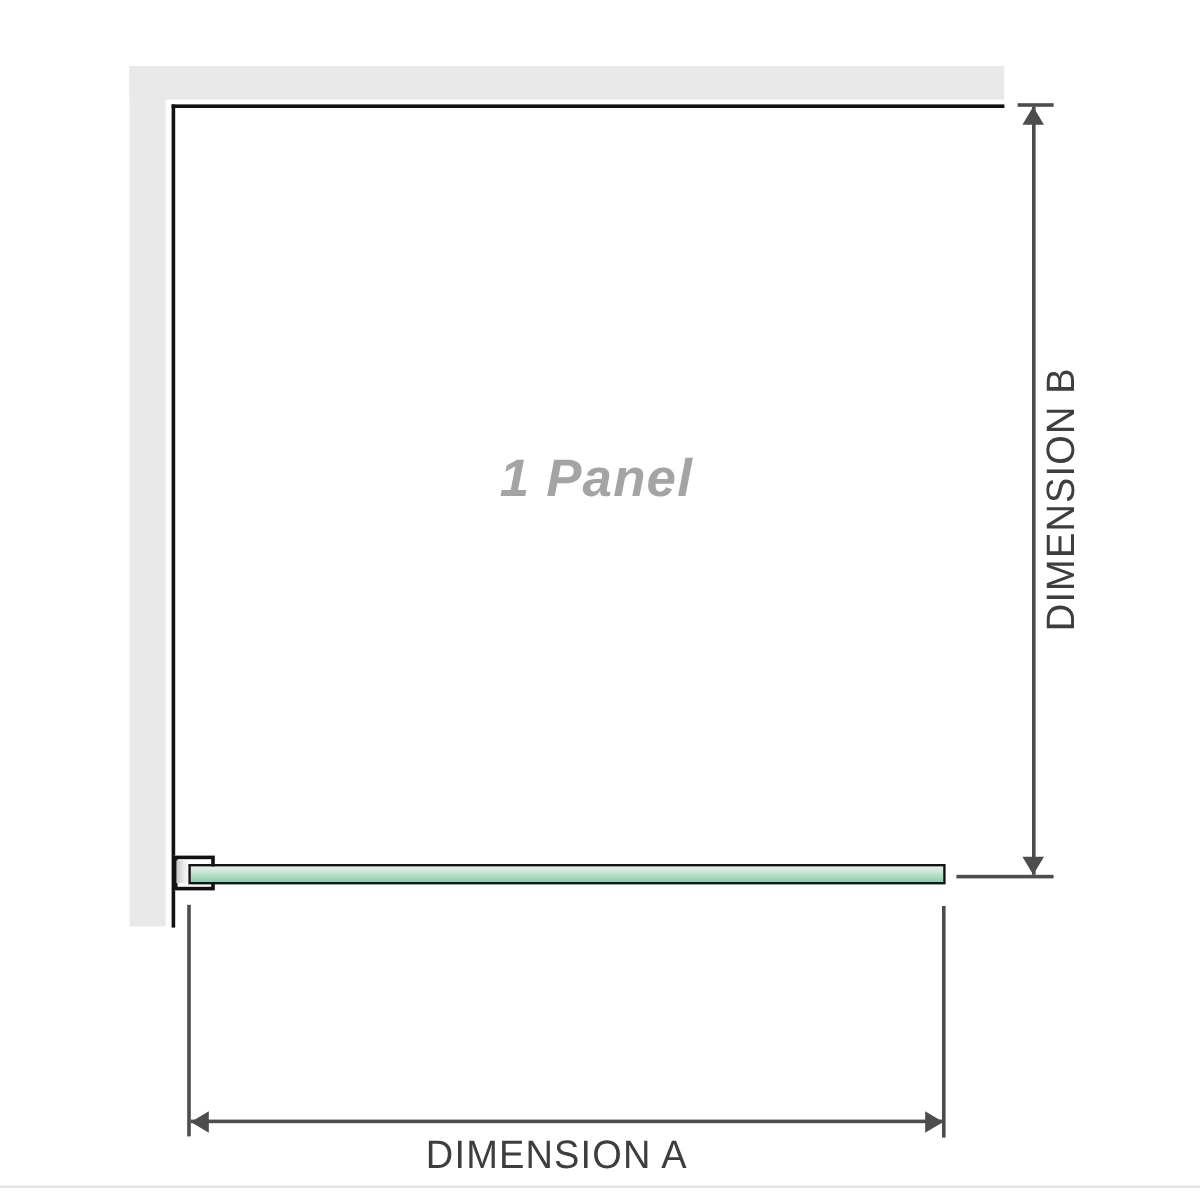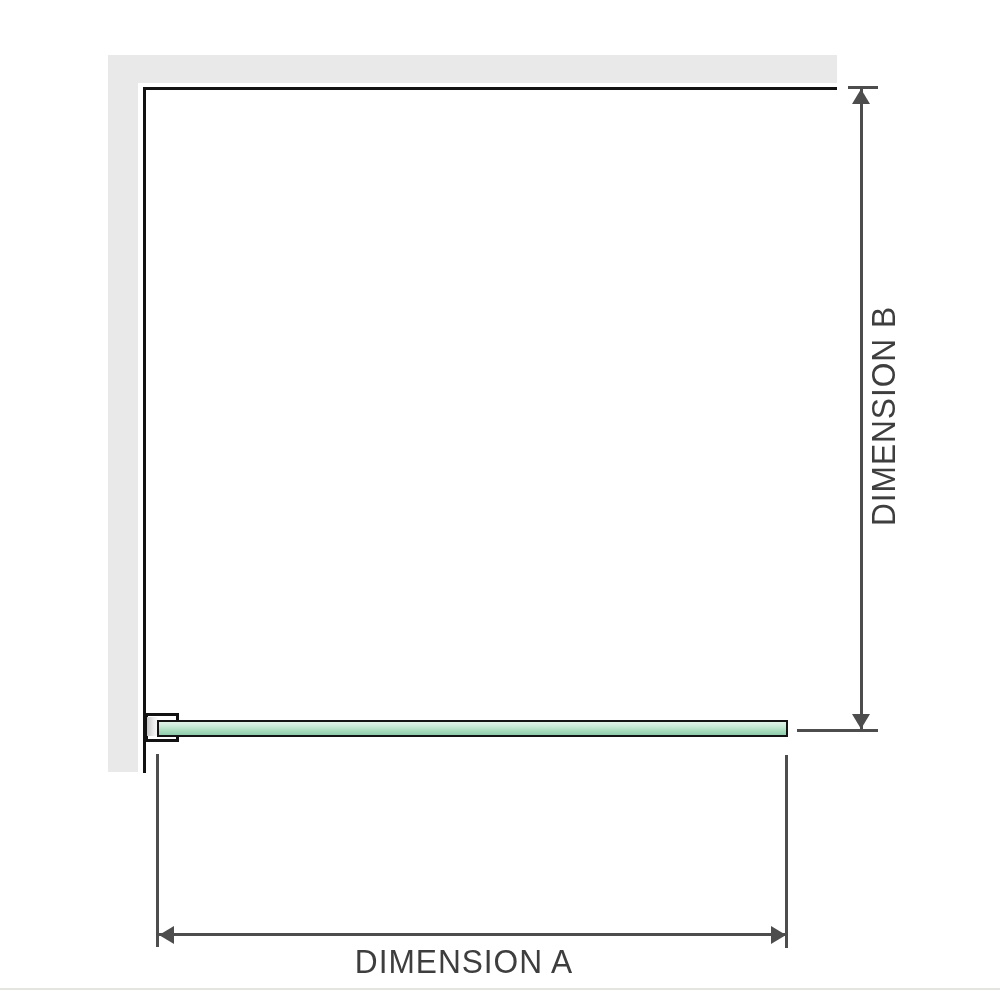--- a/index.html
+++ b/index.html
@@ -96,20 +96,21 @@
 <body>
 
 <div class="canvas">
 
   <div class="abs wall wall-top"></div>
   <div class="abs wall wall-left"></div>
 
   <div class="abs panel-top-line"></div>
   <div class="abs panel-left-line"></div>
 
+  <div class="abs panel-label">1 Panel</div>
 
   <div class="abs bracket"></div>
   <div class="abs bracket-slot"></div>
   <div class="abs glass"></div>
 
   <div class="abs dim dimB-tick-top"></div>
   <div class="abs dim dimB-tick-bottom"></div>
   <div class="abs dim dimB-line"></div>
   <div class="abs arrow arrow-up"></div>
   <div class="abs arrow arrow-down"></div>

